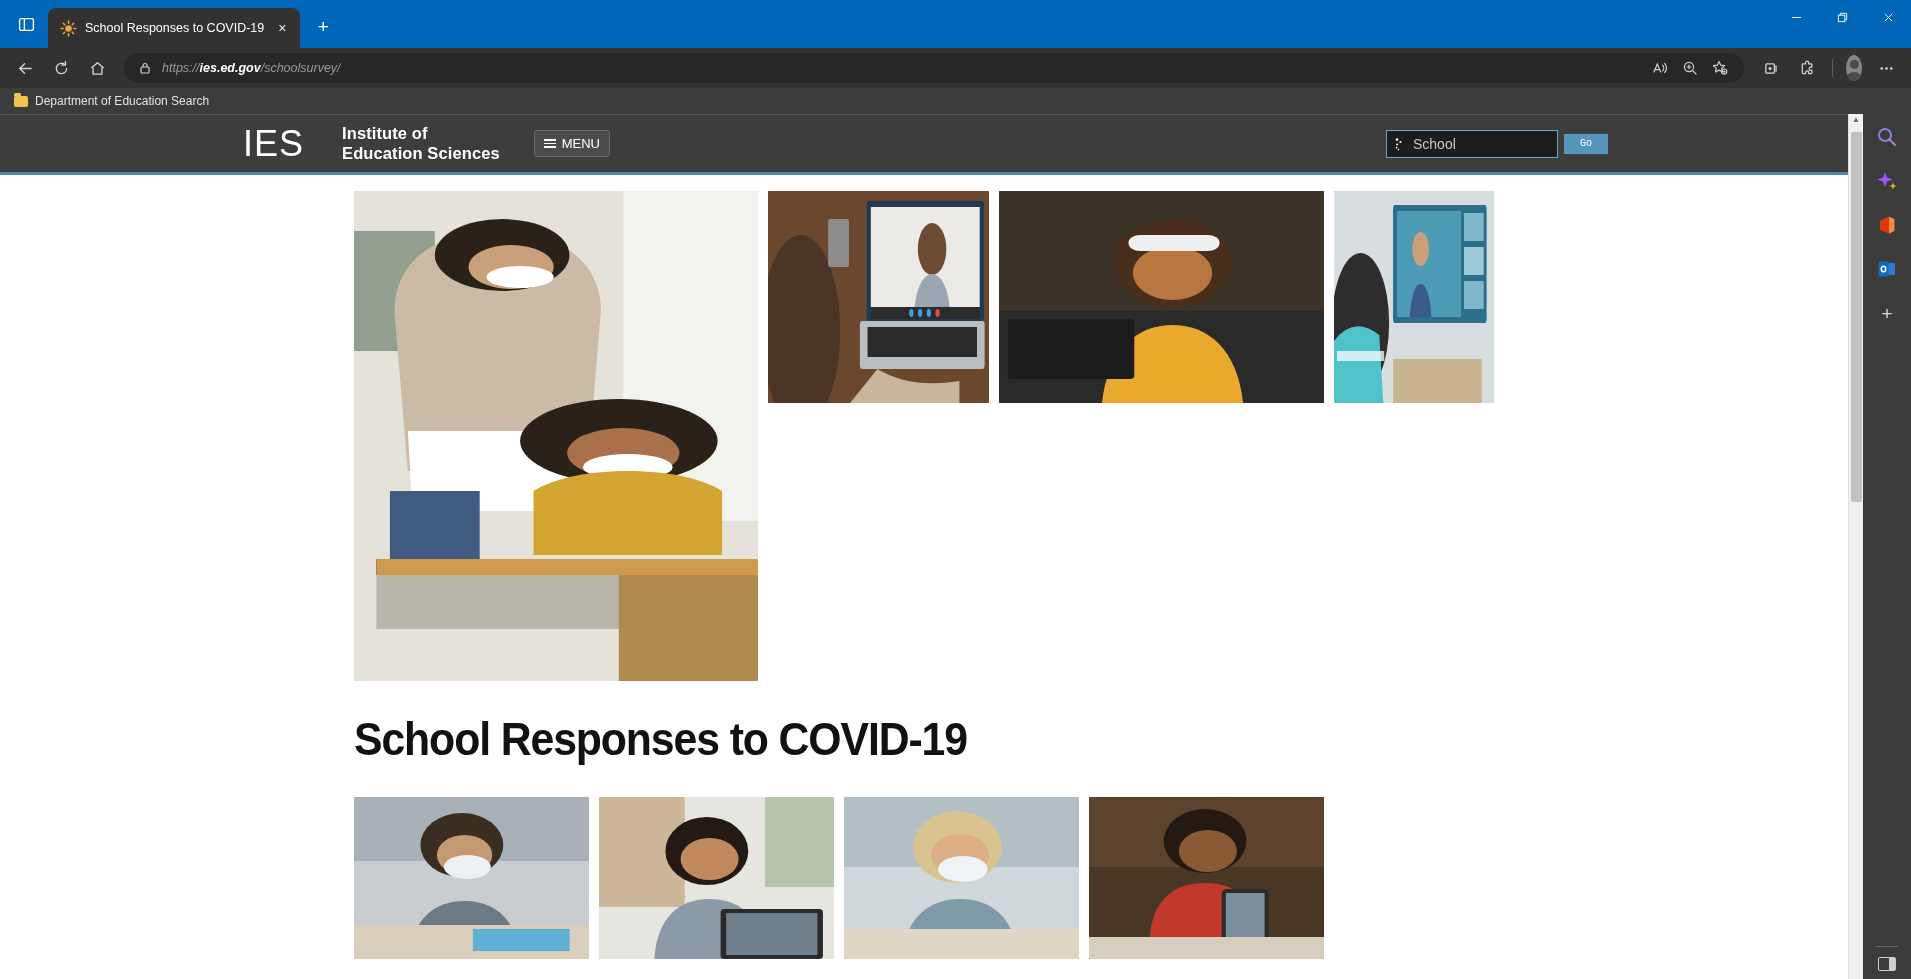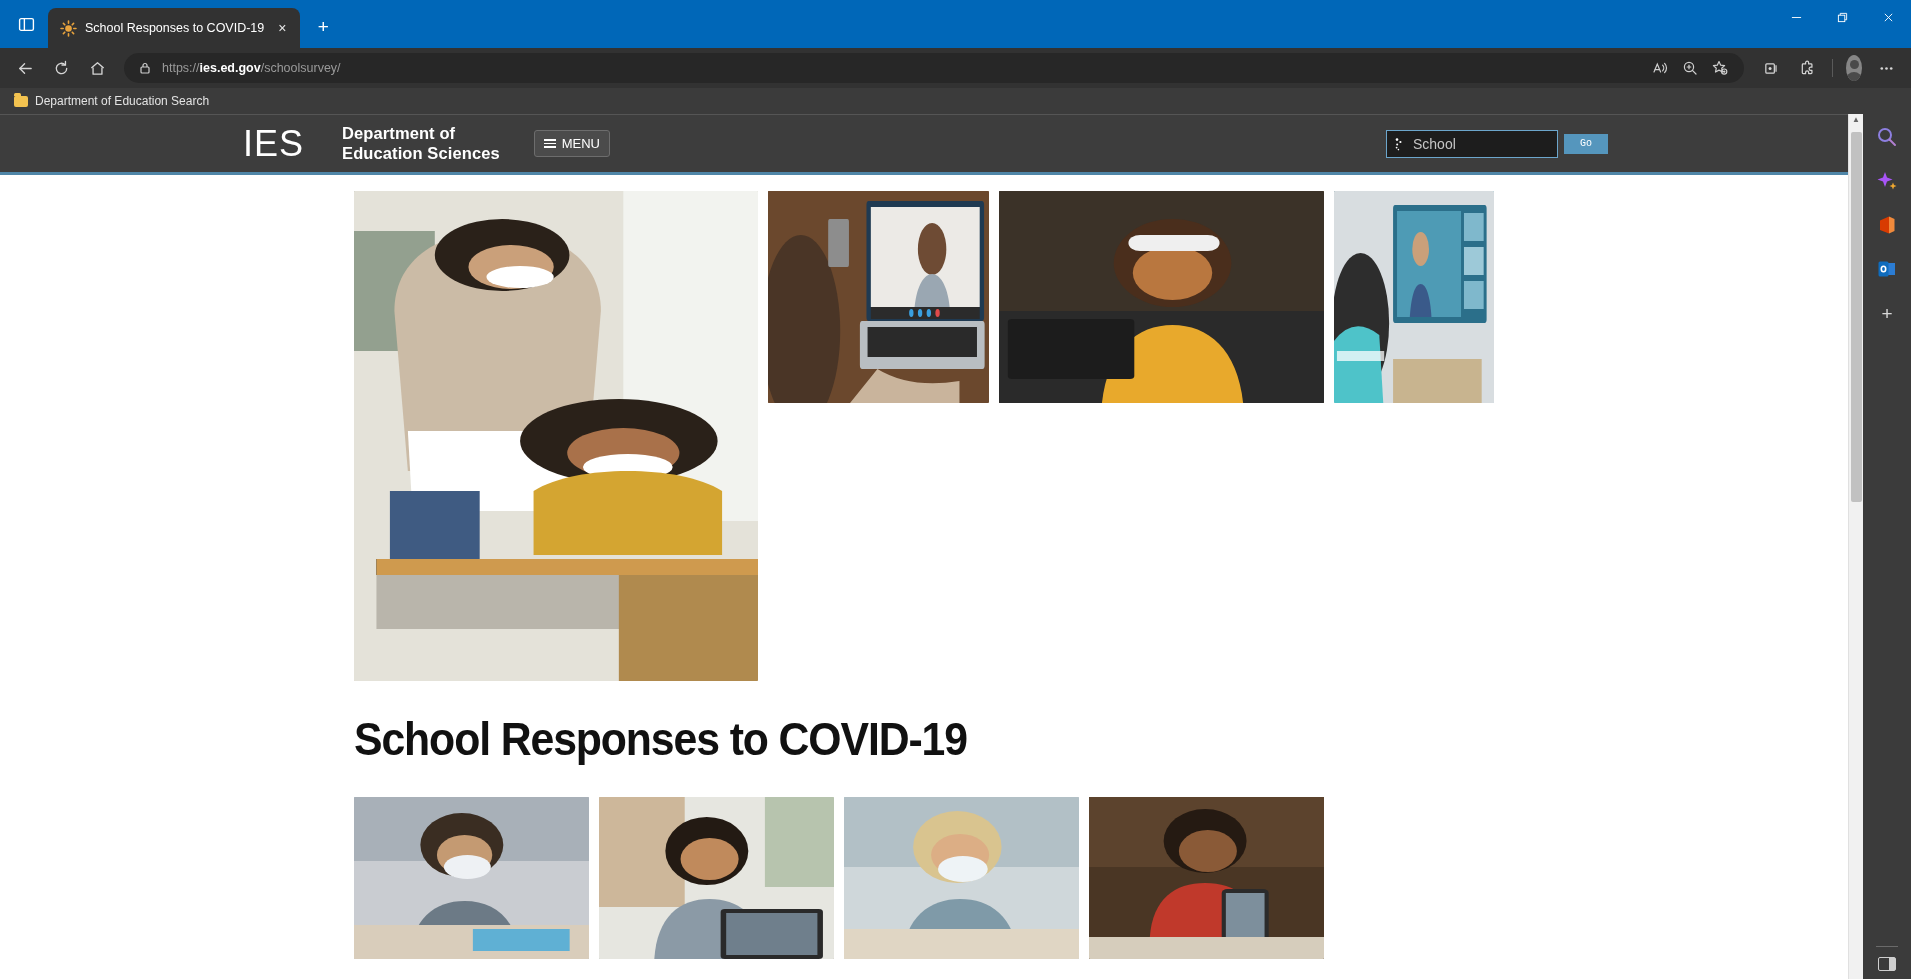--- a/index.html
+++ b/index.html
@@ -56,21 +56,21 @@
     display: flex; align-items: center; padding: 0 8px; gap: 2px;
   }
   .tb-btn {
     width: 34px; height: 30px; display: flex; align-items: center; justify-content: center;
     border-radius: 4px; color: #d6d6d6; flex: 0 0 auto;
   }
   .tb-btn svg { width: 17px; height: 17px; }
   .omnibox {
     flex: 1; height: 30px; background: #272727; border-radius: 15px;
     display: flex; align-items: center; padding: 0 10px 0 14px;
-    margin: 0 8px; gap: 10px; min-width: 0;
+    margin: 0 8px; gap: 10px; min-width: 0; font-style: italic;
   }
   .lock-icon { width: 14px; height: 14px; color: #d0d0d0; flex: 0 0 14px; }
   .url { font-size: 12.5px; color: #9a9a9a; white-space: nowrap; overflow: hidden; }
   .url b { color: #ffffff; font-weight: 600; }
   .omnibox-actions { margin-left: auto; display: flex; align-items: center; gap: 2px; }
   .omni-btn { width: 28px; height: 26px; display: flex; align-items: center; justify-content: center; color: #cfcfcf; }
   .omni-btn svg { width: 16px; height: 16px; }
   .tb-right { display: flex; align-items: center; gap: 2px; }
   .tb-sep { width: 1px; height: 18px; background: #5a5a5a; margin: 0 6px; }
   .avatar-btn {
@@ -336,21 +336,21 @@
     <span class="bm-label">Department of Education Search</span>
   </div>
 </div>
 
 <div class="viewport">
   <div class="page">
 
     <div class="site-header">
       <span class="ies-logo">IES</span>
       <span class="ies-sub">
-        <span>Department of</span><br>
+        <span>Institute of</span><br>
         <span>Education Sciences</span>
       </span>
       <div class="menu-btn">
         <span class="hamburger">
             <i></i>
             <i></i>
             <i></i>
           </span>
         <span>MENU</span>
       </div>

